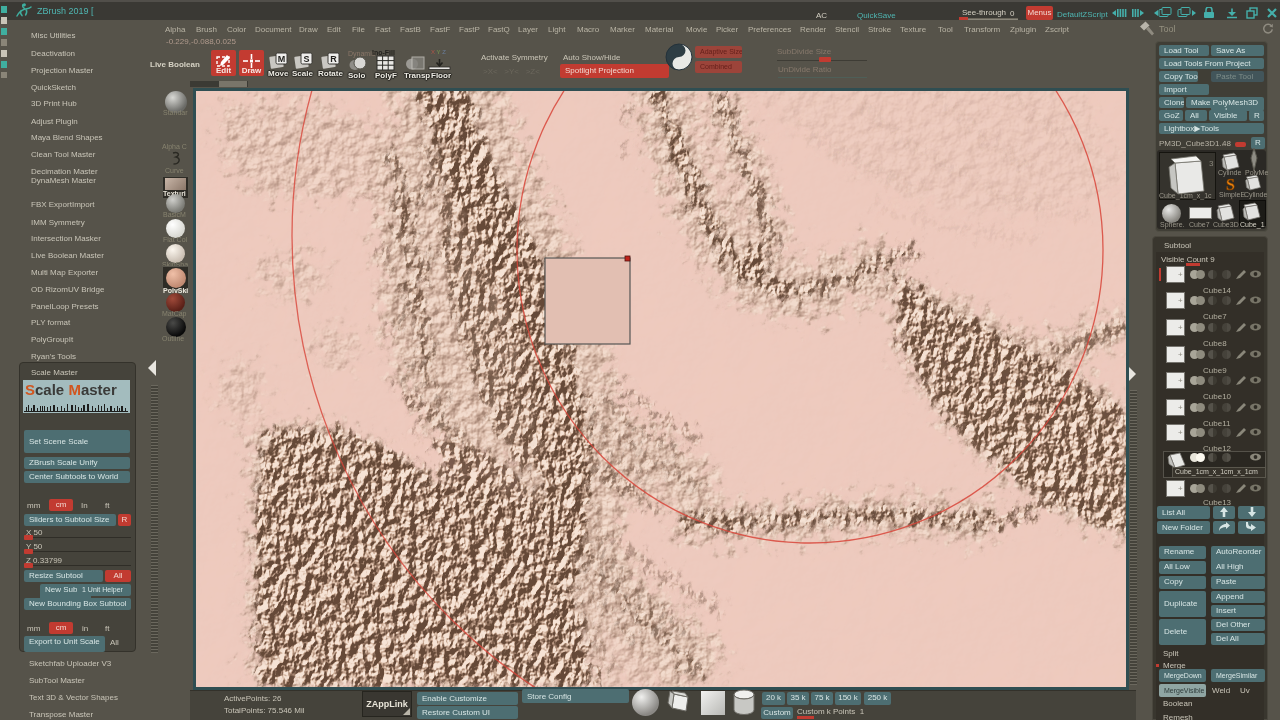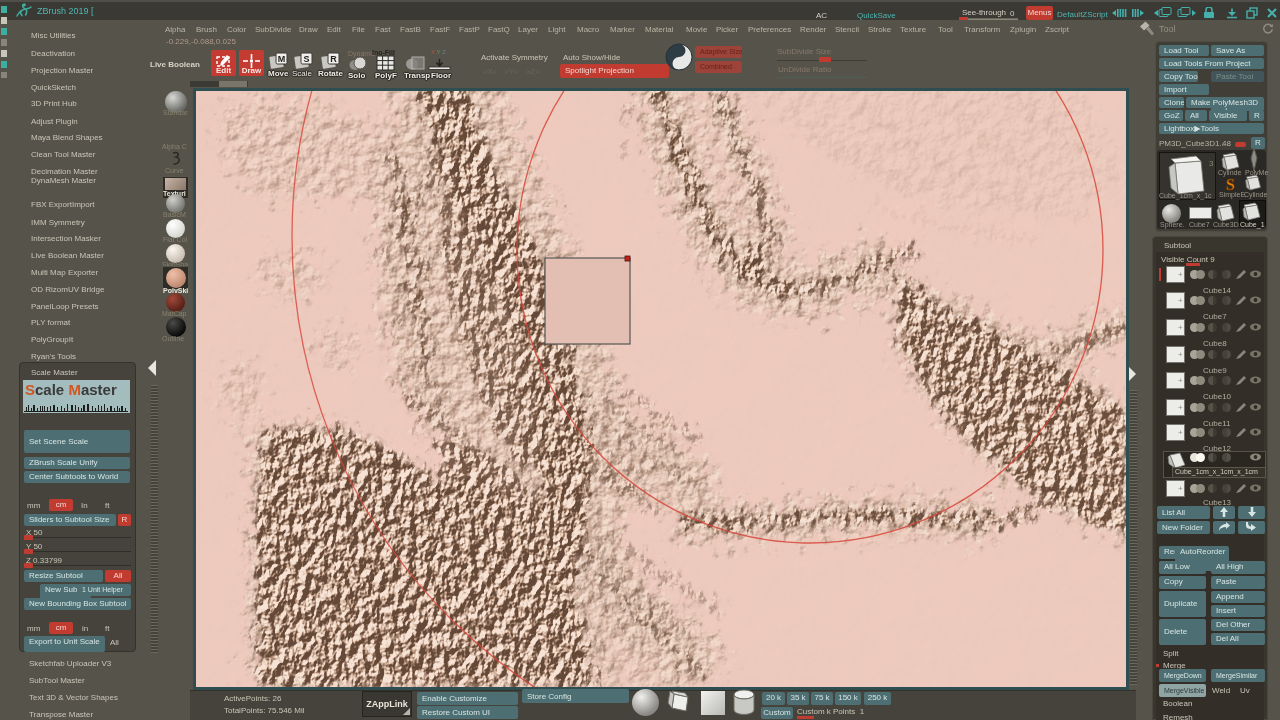--- a/index.html
+++ b/index.html
@@ -52,21 +52,21 @@
 <path d="M122,1.5 v4 M117,10.5 h10" stroke="#45b0ac" stroke-width="1.6"></path>
       <path d="M118,5 L126,5 L122,9 Z"></path>
 <rect x="140" y="1" width="7" height="7" fill="none" stroke="#45b0ac" stroke-width="1.4"></rect>
       <rect x="137" y="4" width="7" height="7" fill="#3a3934" stroke="#45b0ac" stroke-width="1.4"></rect>
 <path d="M158,2 L166,10 M166,2 L158,10" stroke="#45b0ac" stroke-width="2.2"></path>
 </g>
   </svg>
 <div class="t" style="left:165px;top:25px">Alpha</div>
 <div class="t" style="left:196px;top:25px">Brush</div>
 <div class="t" style="left:227px;top:25px">Color</div>
-<div class="t" style="left:255px;top:25px">SubDivide</div>
+<div class="t" style="left:255px;top:25px">Document</div>
 <div class="t" style="left:299px;top:25px">Draw</div>
 <div class="t" style="left:327px;top:25px">Edit</div>
 <div class="t" style="left:352px;top:25px">File</div>
 <div class="t" style="left:375px;top:25px">Fast</div>
 <div class="t" style="left:400px;top:25px">FastB</div>
 <div class="t" style="left:430px;top:25px">FastF</div>
 <div class="t" style="left:459px;top:25px">FastP</div>
 <div class="t" style="left:488px;top:25px">FastQ</div>
 <div class="t" style="left:518px;top:25px">Layer</div>
 <div class="t" style="left:548px;top:25px">Light</div>
@@ -109,21 +109,21 @@
       <rect x="7" y="1" width="11" height="11" rx="1.5" fill="#efeeec" stroke="#3a3834"></rect>
       <text x="12.5" y="10" font-size="9" font-weight="bold" text-anchor="middle" fill="#23221f" font-family="Liberation Sans">M</text>
     </svg></div>
 <div class="t" style="left:268px;top:69px;color:#edebe3;font-weight:bold;text-shadow:0 1px 1px #24231f,0 -1px 1px #24231f,1px 0 1px #24231f,-1px 0 1px #24231f">Move</div>
 <div class="a" style="left:294px;top:52px;width:20px;height:18px">
 <svg width="20" height="18" viewBox="0 0 20 18">
       <rect x="1" y="4" width="13" height="12" rx="1" fill="#c9c7c2" transform="rotate(-8 7 10)"></rect>
       <rect x="7" y="1" width="11" height="11" rx="1.5" fill="#efeeec" stroke="#3a3834"></rect>
       <text x="12.5" y="10" font-size="9" font-weight="bold" text-anchor="middle" fill="#23221f" font-family="Liberation Sans">S</text>
     </svg></div>
-<div class="t" style="left:292px;top:69px;color:#edebe3;font-weight:normal;text-shadow:0 1px 1px #24231f,0 -1px 1px #24231f,1px 0 1px #24231f,-1px 0 1px #24231f">Scale</div>
+<div class="t" style="left:292px;top:69px;color:#edebe3;font-weight:bold;text-shadow:0 1px 1px #24231f,0 -1px 1px #24231f,1px 0 1px #24231f,-1px 0 1px #24231f">Scale</div>
 <div class="a" style="left:321px;top:52px;width:20px;height:18px">
 <svg width="20" height="18" viewBox="0 0 20 18">
       <rect x="1" y="4" width="13" height="12" rx="1" fill="#c9c7c2" transform="rotate(-8 7 10)"></rect>
       <rect x="7" y="1" width="11" height="11" rx="1.5" fill="#efeeec" stroke="#3a3834"></rect>
       <text x="12.5" y="10" font-size="9" font-weight="bold" text-anchor="middle" fill="#23221f" font-family="Liberation Sans">R</text>
     </svg></div>
 <div class="t" style="left:318px;top:69px;color:#edebe3;font-weight:bold;text-shadow:0 1px 1px #24231f,0 -1px 1px #24231f,1px 0 1px #24231f,-1px 0 1px #24231f">Rotate</div>
 <div class="t" style="left:348px;top:50px;color:#8a7668;font-size:7px">Dynamic</div>
 <div class="a" style="left:349px;top:56px;width:19px;height:15px"><svg width="19" height="15" viewBox="0 0 19 15">
       <ellipse cx="6" cy="9" rx="5.5" ry="5" fill="#8f8d88"></ellipse>
@@ -671,21 +671,21 @@
       <path d="M5,10 L9,5 L6.3,5 L6.3,0 L3.7,0 L3.7,5 L1,5 Z" fill="#d7e5e4"></path>
     </svg></div>
 <div class="btn" style="left:1157px;top:521px;width:53px;height:13px;line-height:12px">New Folder</div>
 <div class="btnc" style="left:1213px;top:521px;width:22px;height:13px"><svg width="13" height="10" viewBox="0 0 13 10" style="margin-top:1px">
       <path d="M1,9 C1,4 5,2 8,2 L8,0 L12,3.5 L8,7 L8,5 C5,5 2,6 1,9 Z" fill="#d7e5e4"></path>
     </svg></div>
 <div class="btnc" style="left:1238px;top:521px;width:27px;height:13px"><svg width="13" height="10" viewBox="0 0 13 10" style="margin-top:1px">
       <path d="M1,0 L1,4 C1,6 3,7 6,7 L6,9 L11,5.5 L6,2 L6,4.5 C4,4.5 3,3 3,0 Z" fill="#d7e5e4"></path>
     </svg></div>
 <div class="btn" style="left:1159px;top:546px;width:47px;height:13px">Rename</div>
-<div class="btn" style="left:1175px;top:546px;width:54px;height:25px">AutoReorder</div>
+<div class="btn" style="left:1211px;top:546px;width:54px;height:25px">AutoReorder</div>
 <div class="btn" style="left:1159px;top:561px;width:47px;height:13px">All Low</div>
 <div class="btn" style="left:1211px;top:561px;width:54px;height:13px">All High</div>
 <div class="btn" style="left:1159px;top:576px;width:47px;height:13px">Copy</div>
 <div class="btn" style="left:1211px;top:576px;width:54px;height:13px">Paste</div>
 <div class="btn" style="left:1159px;top:591px;width:47px;height:26px;line-height:24px">Duplicate</div>
 <div class="btn" style="left:1211px;top:591px;width:54px;height:12px">Append</div>
 <div class="btn" style="left:1211px;top:605px;width:54px;height:12px">Insert</div>
 <div class="btn" style="left:1159px;top:619px;width:47px;height:26px;line-height:24px">Delete</div>
 <div class="btn" style="left:1211px;top:619px;width:54px;height:12px">Del Other</div>
 <div class="btn" style="left:1211px;top:633px;width:54px;height:12px">Del All</div>

